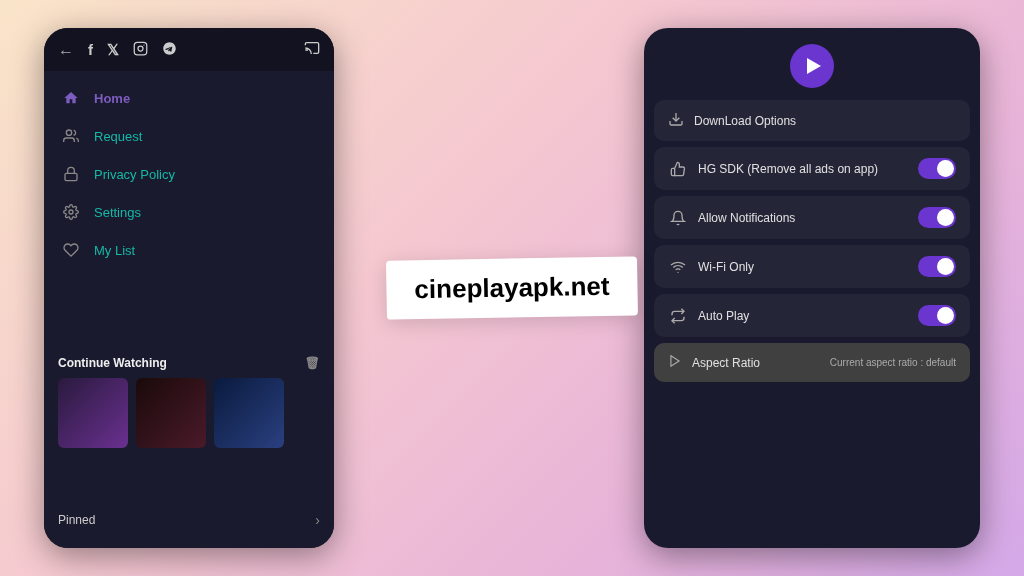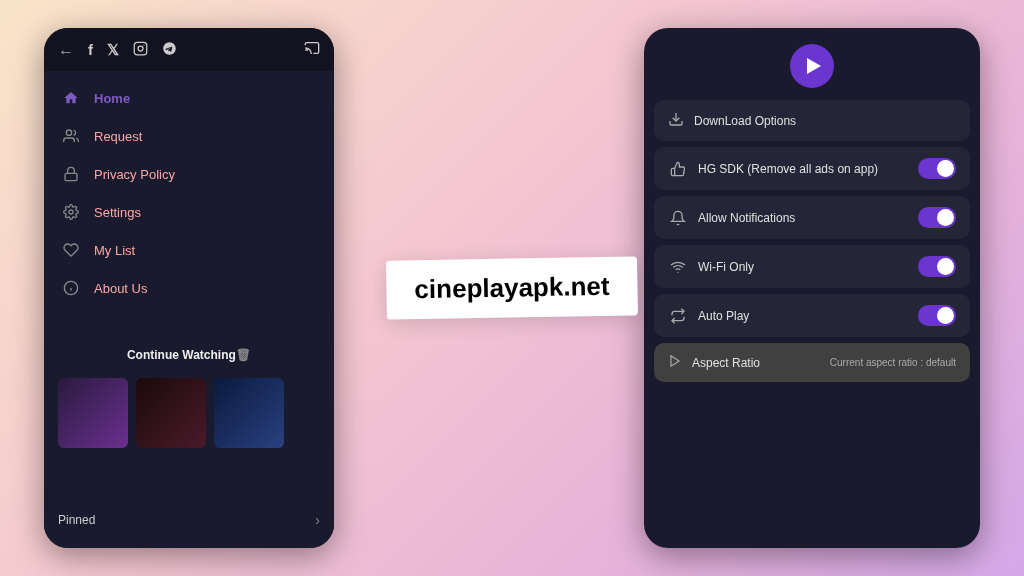--- a/index.html
+++ b/index.html
@@ -94,41 +94,41 @@
       justify-content: center;
       color: #888;
       font-size: 14px;
     }
 
     .menu-item.active .menu-icon {
       color: #7c5cbf;
     }
 
     .menu-label {
-      color: #fca5a5;
+      color: #14b8a6;
       font-size: 13px;
     }
 
     
     .continue-watching {
       position: absolute;
       bottom: 100px;
       left: 0;
       right: 0;
       padding: 0 14px;
     }
 
     .continue-label {
       color: #eee;
       font-size: 12px;
       font-weight: 600;
-      margin-bottom: 16px;
-      display: flex;
-      align-items: center;
-      justify-content: center;
+      margin-bottom: 8px;
+      display: flex;
+      align-items: center;
+      justify-content: space-between;
     }
 
     .continue-label .trash-icon {
       color: #888;
       font-size: 12px;
     }
 
     .movie-thumbnails {
       display: flex;
       gap: 8px;
@@ -424,30 +424,20 @@
         <span class="menu-label">Settings</span>
       </div>
       <div class="menu-item">
         <span class="menu-icon">
           <svg width="16" height="16" viewBox="0 0 24 24" fill="none" stroke="#888" stroke-width="2">
             <path d="M20.84 4.61a5.5 5.5 0 0 0-7.78 0L12 5.67l-1.06-1.06a5.5 5.5 0 0 0-7.78 7.78l1.06 1.06L12 21.23l7.78-7.78 1.06-1.06a5.5 5.5 0 0 0 0-7.78z"></path>
           </svg>
         </span>
         <span class="menu-label">My List</span>
       </div>
-      <div class="menu-item">
-        <span class="menu-icon">
-          <svg width="16" height="16" viewBox="0 0 24 24" fill="none" stroke="#888" stroke-width="2">
-            <circle cx="12" cy="12" r="10"></circle>
-            <line x1="12" y1="8" x2="12" y2="8"></line>
-            <line x1="12" y1="12" x2="12" y2="16"></line>
-          </svg>
-        </span>
-        <span class="menu-label">About Us</span>
-      </div>
     </div>
 
     <div class="continue-watching">
       <div class="continue-label">
         <span>Continue Watching</span>
         <span class="trash-icon">🗑</span>
       </div>
       <div class="movie-thumbnails">
         <div class="thumb thumb-1"></div>
         <div class="thumb thumb-2"></div>

